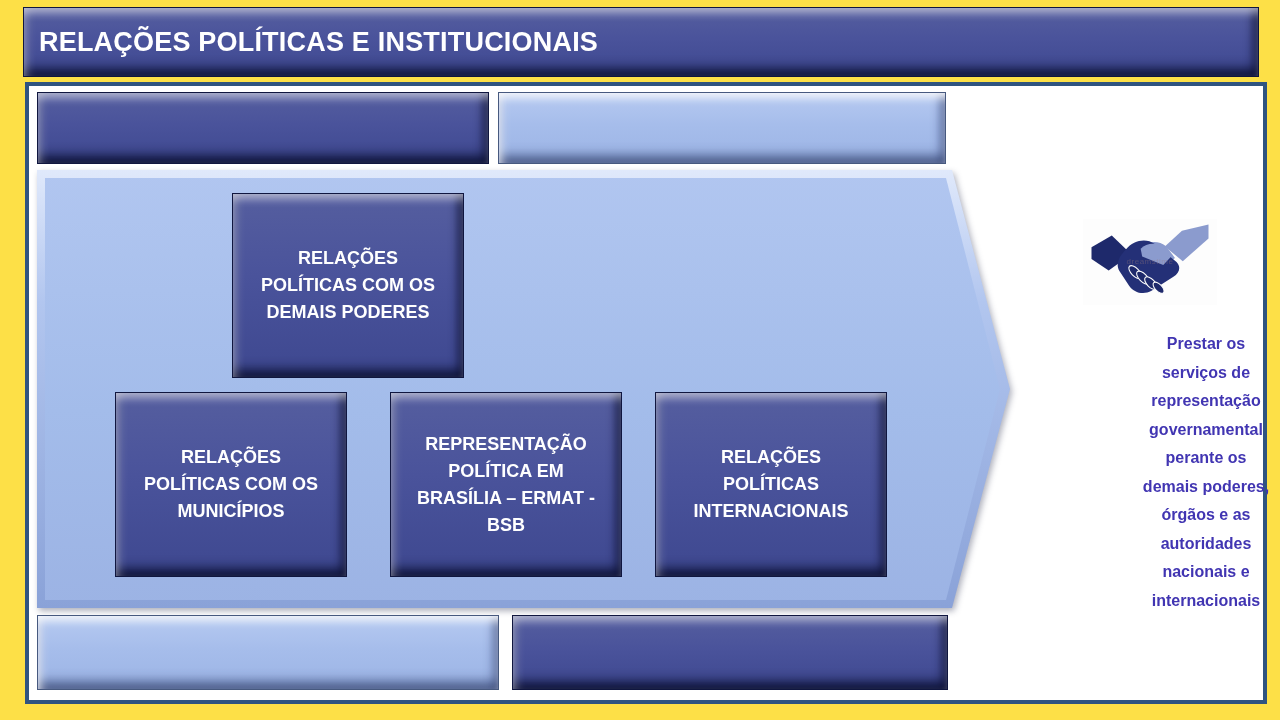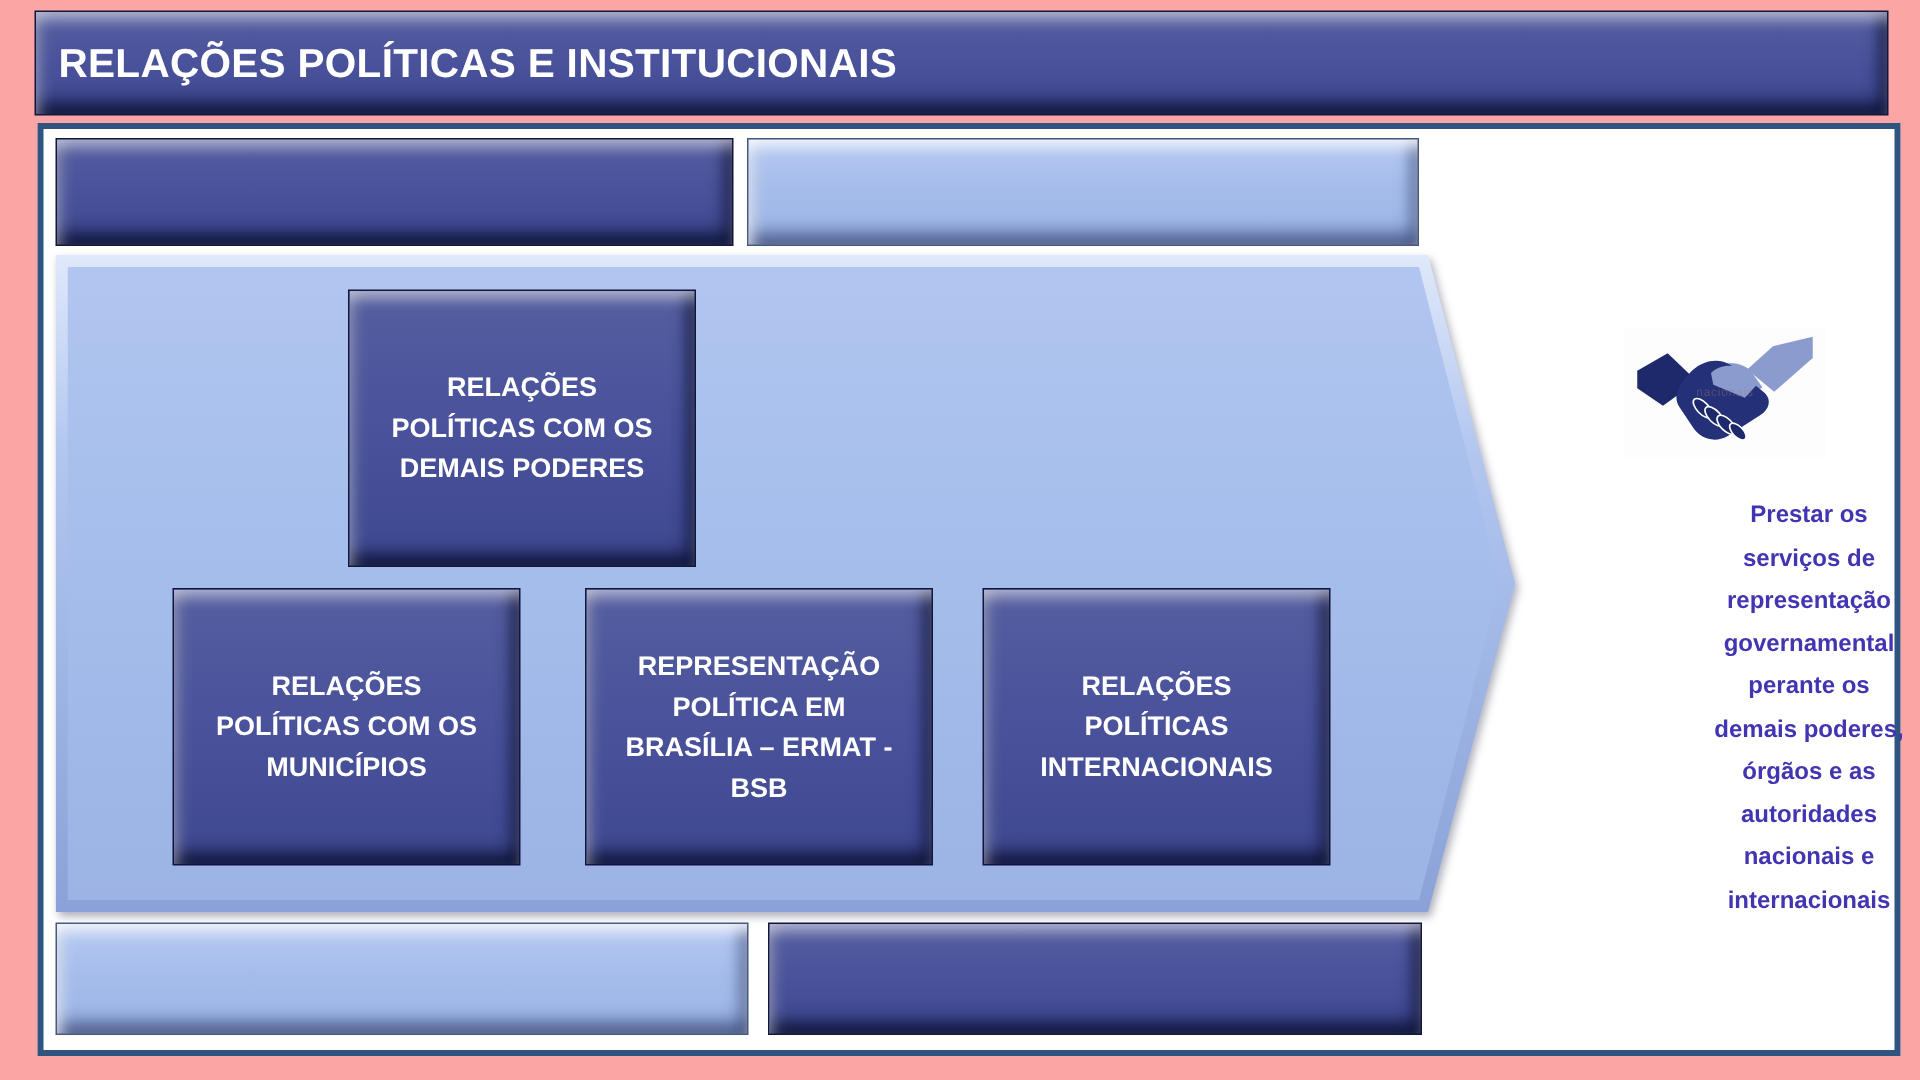--- a/index.html
+++ b/index.html
@@ -1,21 +1,21 @@
 <!DOCTYPE html>
 <html><head>
 <meta charset="utf-8">
 <style>
   html,body{margin:0;padding:0;}
   body{
     width:1280px;height:720px;background:#ffffff;overflow:hidden;
     font-family:"Liberation Sans","DejaVu Sans",sans-serif;
     position:relative;
   }
-  .slide{position:absolute;left:0;top:0;width:1280px;height:720px;background:#fca5a5;}
+  .slide{position:absolute;left:0;top:0;width:1280px;height:720px;background:#fde047;}
 
   
   .bevel-dark{
     background:linear-gradient(180deg,#555e9f 0%,#4a539b 45%,#3e4890 100%);
     border:1px solid #10163f;
     box-shadow:
       inset 0 8px 9px -3px rgba(255,255,255,.55),
       inset 8px 0 9px -4px rgba(255,255,255,.28),
       inset -9px 0 10px -4px rgba(12,16,52,.75),
       inset 0 -11px 12px -4px rgba(8,12,45,.9);
@@ -156,21 +156,21 @@
 
       <g fill="#1e296b" stroke="#fdfdfd" stroke-width="1.4">
         <ellipse cx="56" cy="63" rx="5" ry="10.5" transform="rotate(-44 56 63)"></ellipse>
         <ellipse cx="66" cy="70" rx="5" ry="10.5" transform="rotate(-44 66 70)"></ellipse>
         <ellipse cx="76" cy="77" rx="5" ry="10" transform="rotate(-44 76 77)"></ellipse>
         <ellipse cx="86" cy="83" rx="4.5" ry="9" transform="rotate(-44 86 83)"></ellipse>
       </g>
 
       <path d="M63,33 C71,25 84,25 92,31 L104,41 L92,54 L65,43 Z" fill="#8b9bce"></path>
     </svg>
-    <span class="watermark">nacionais</span>
+    <span class="watermark">dreamstime</span>
   </div>
 
   <div class="mission">Prestar os
 serviços de
 representação
 governamental
 perante os
 demais poderes,
 órgãos e as
 autoridades

